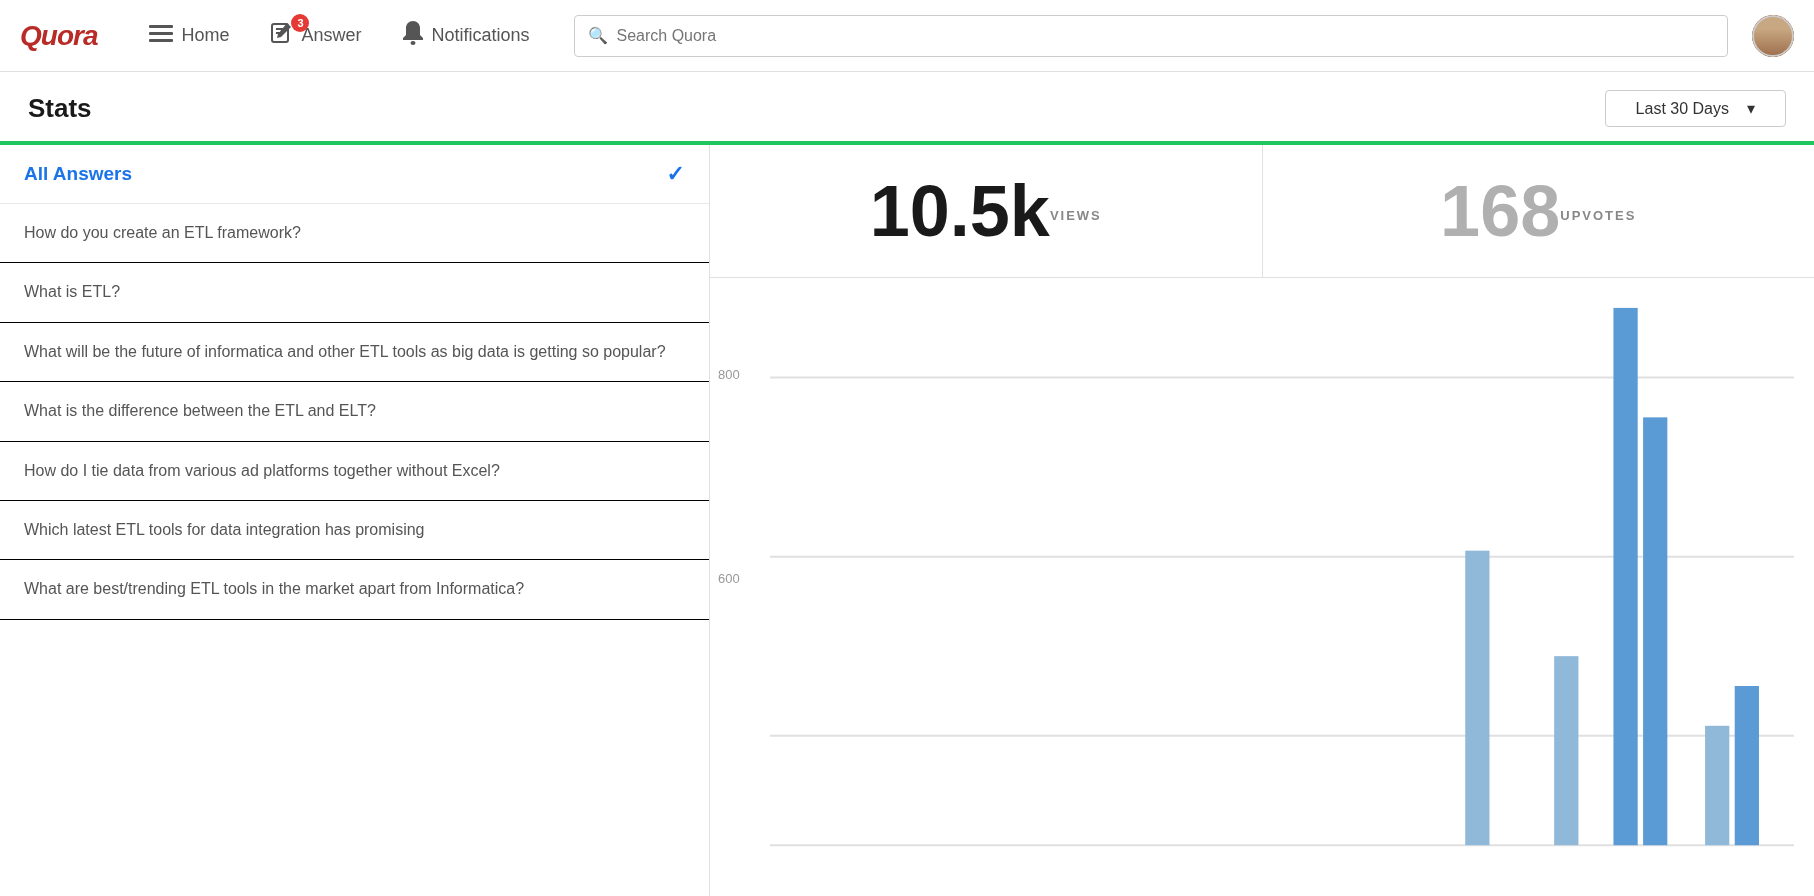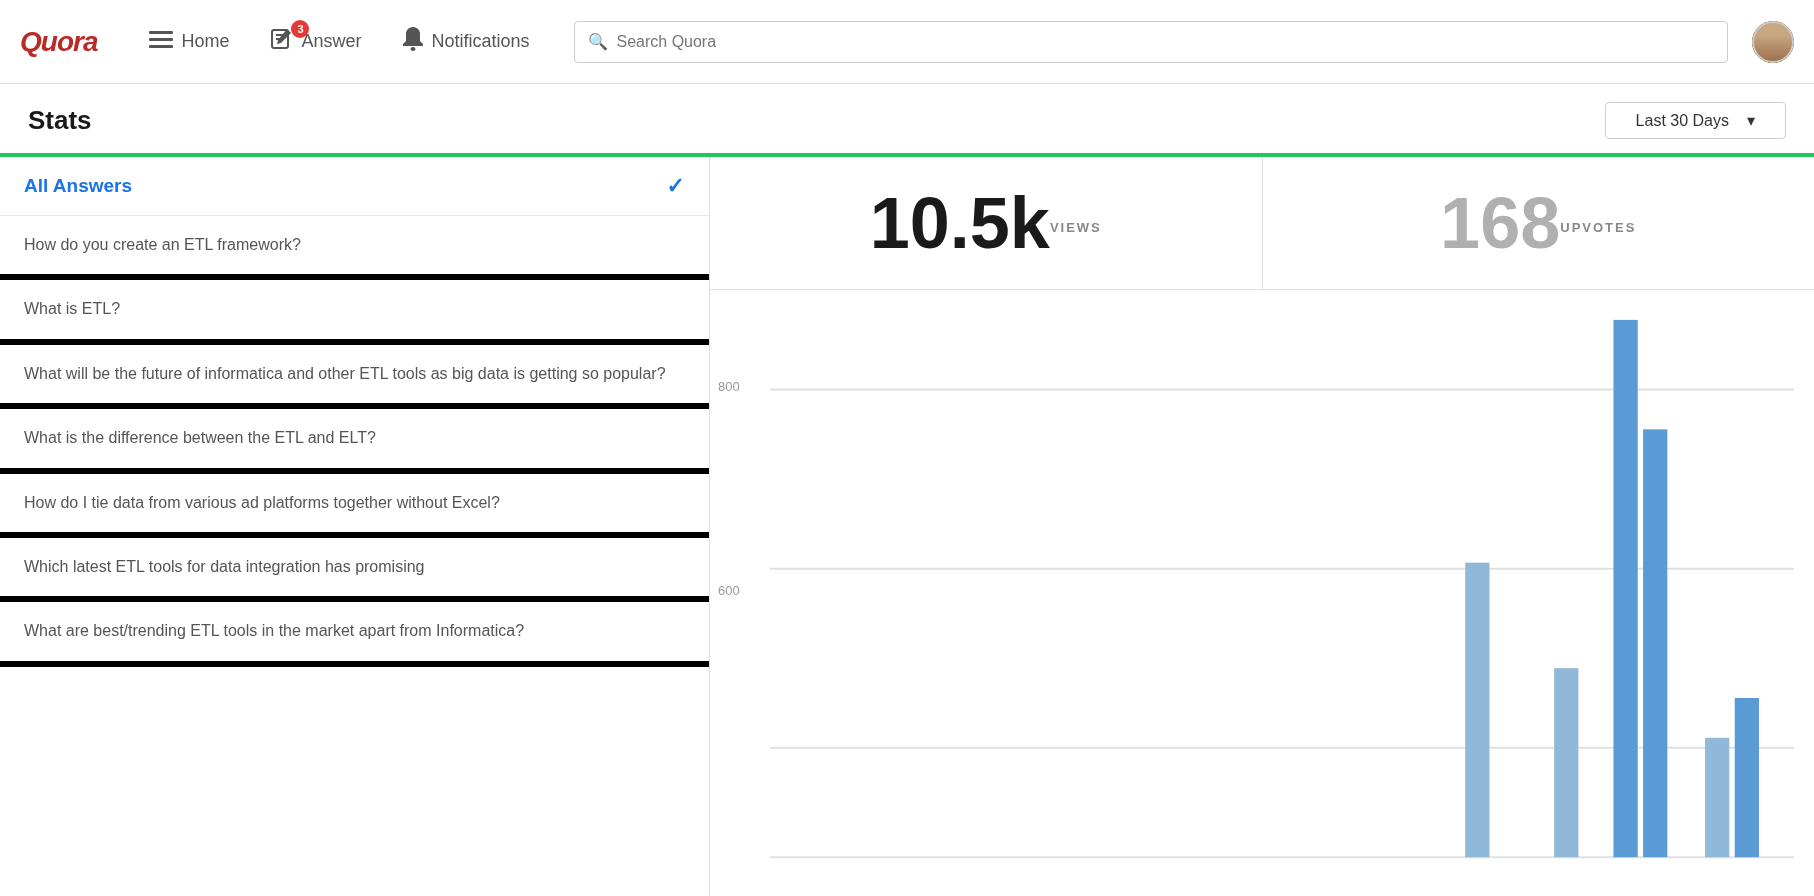--- a/index.html
+++ b/index.html
@@ -2,21 +2,21 @@
 <html><head>
   <meta charset="utf-8">
   <style>
     * { margin: 0; padding: 0; box-sizing: border-box; }
     body { font-family: -apple-system, BlinkMacSystemFont, 'Segoe UI', Helvetica, Arial, sans-serif; background: #fff; }
 
     
     #navbar {
       display: flex;
       align-items: center;
-      height: 84px;
+      height: 72px;
       background: #fff;
       border-bottom: 1px solid #e0e0e0;
       padding: 0 20px;
       gap: 0;
     }
     #navbar .logo {
       font-size: 28px;
       font-weight: 900;
       color: #b92b27;
       letter-spacing: -1px;
@@ -165,21 +165,21 @@
     .check-icon {
       color: #1a73e8;
       font-size: 22px;
       font-weight: bold;
     }
 
     .answer-item {
       display: flex;
       align-items: center;
       padding: 18px 24px;
-      border-bottom: 6px solid #000000;
+      border-bottom: 1px solid #000000;
       cursor: pointer;
       background: #fff;
     }
     .answer-item-text {
       font-size: 16px;
       color: #555;
       line-height: 1.4;
     }
 
     

